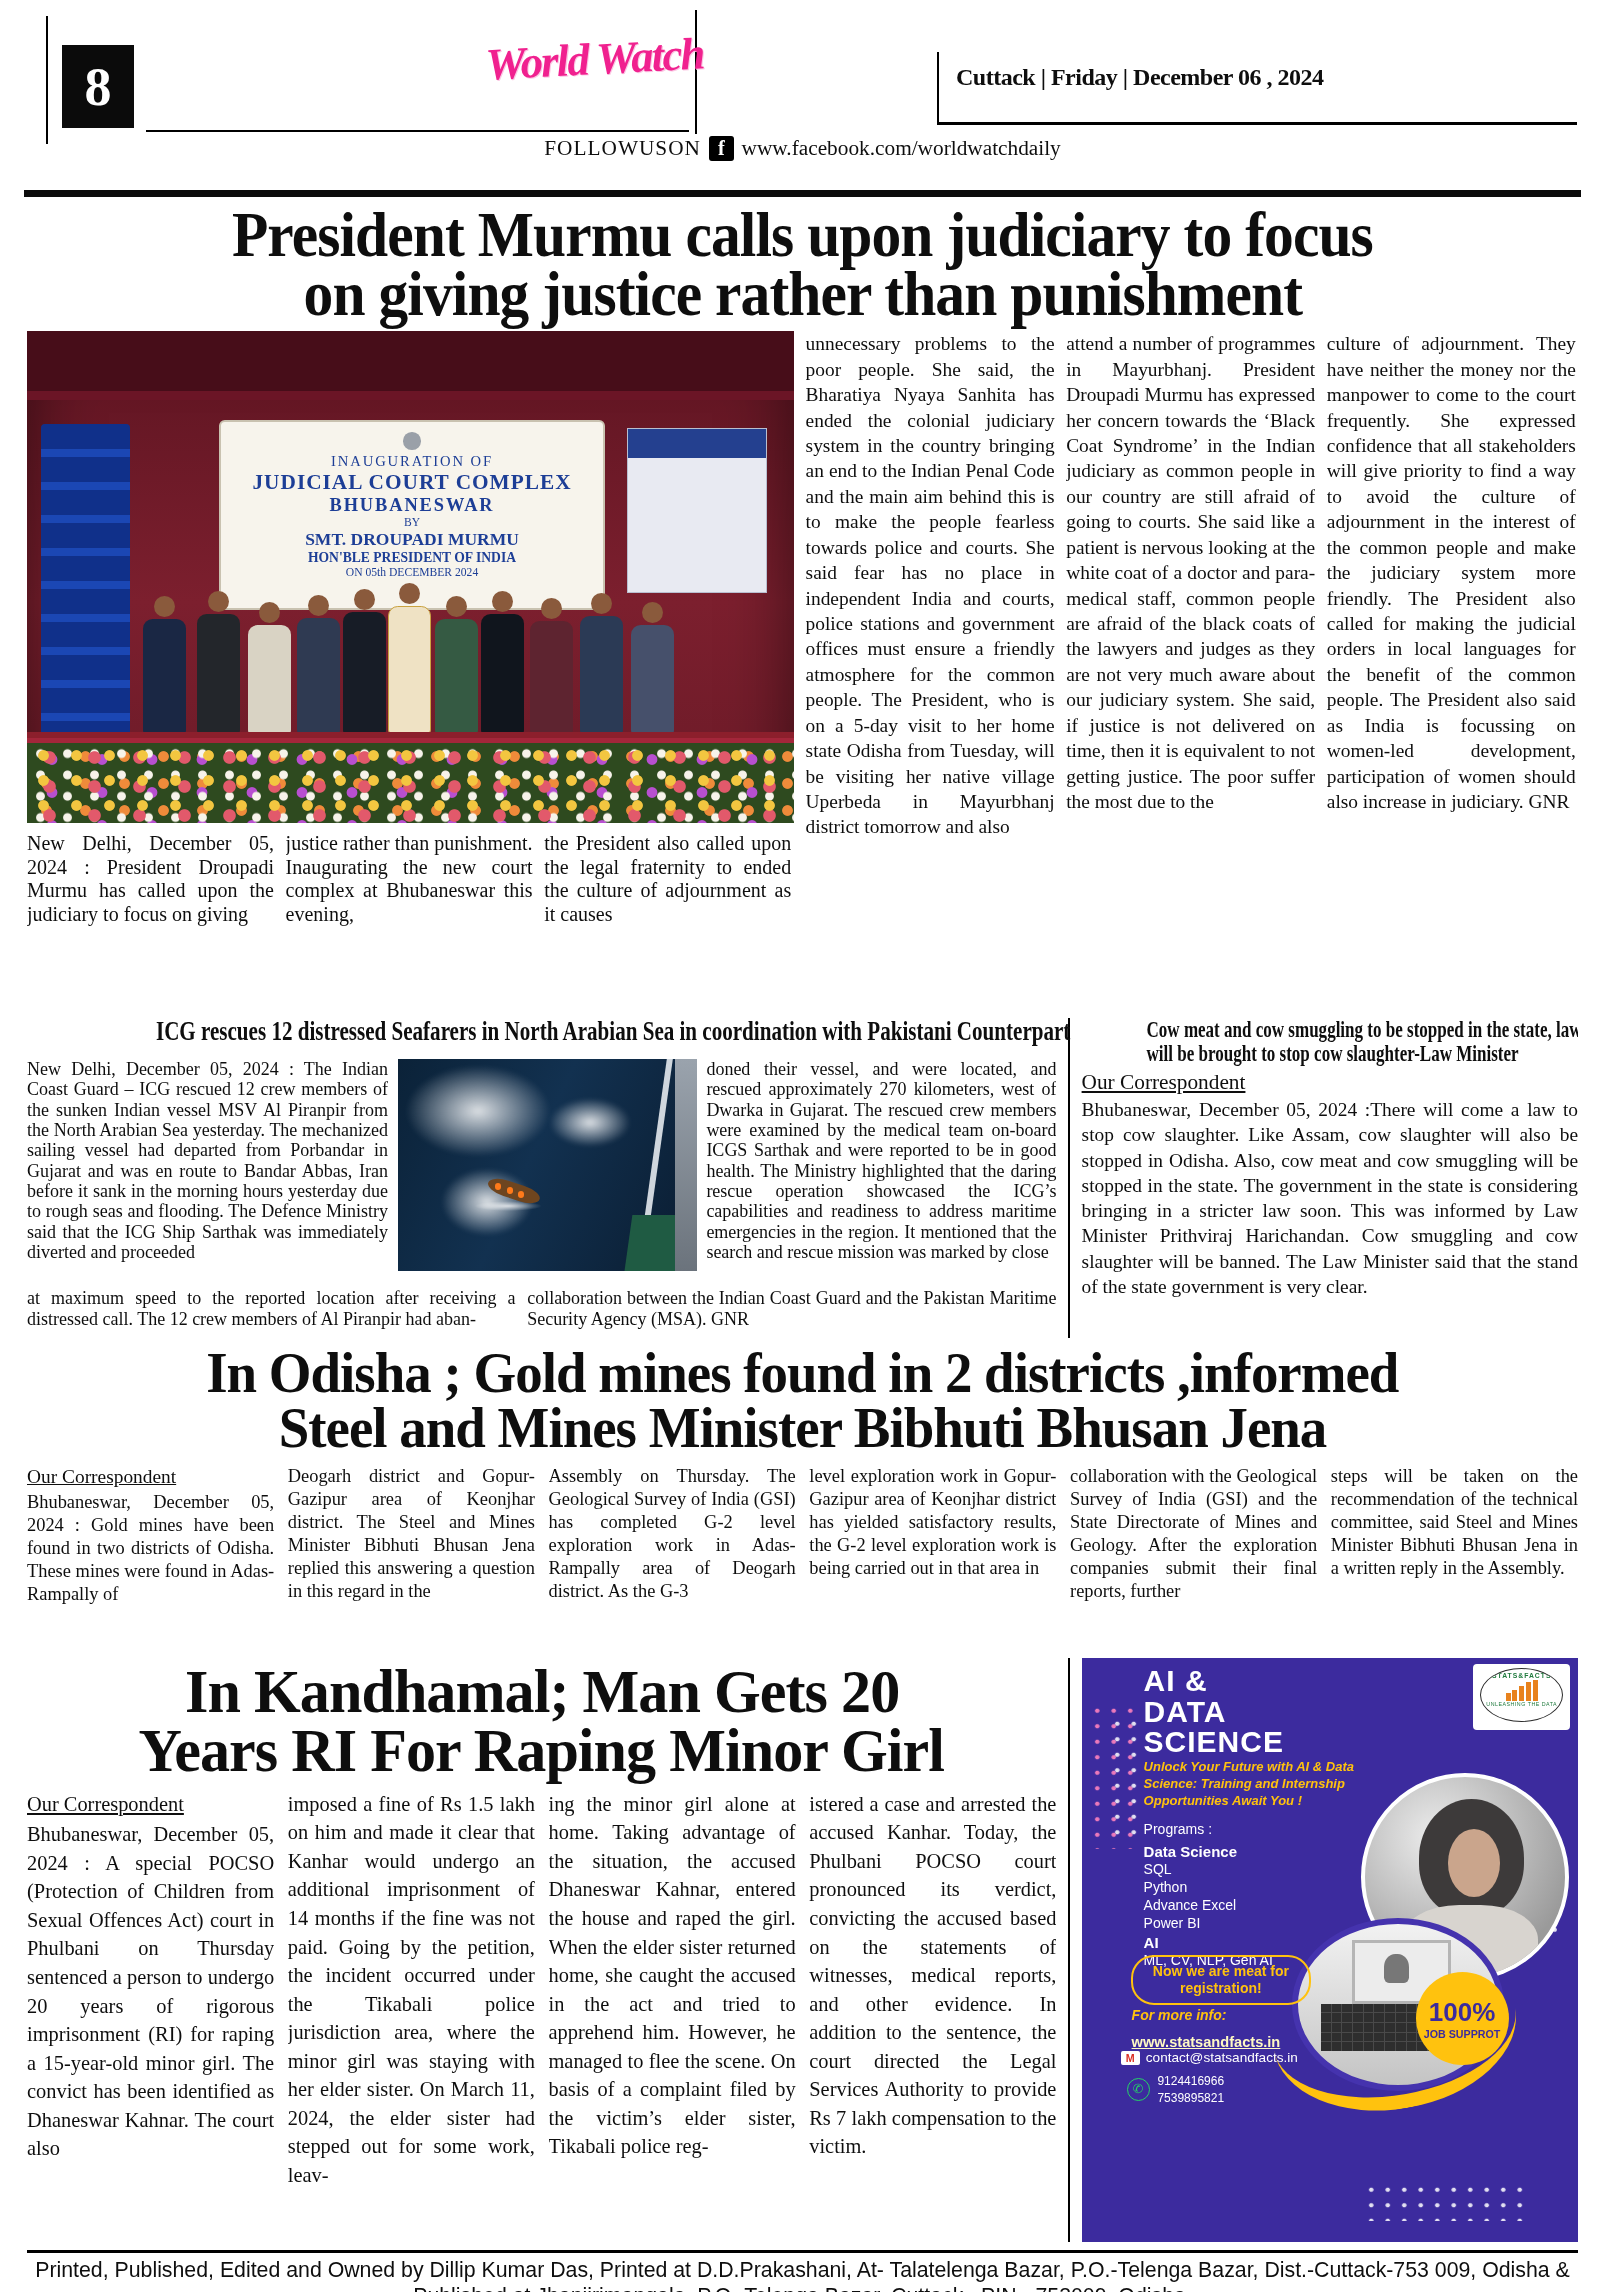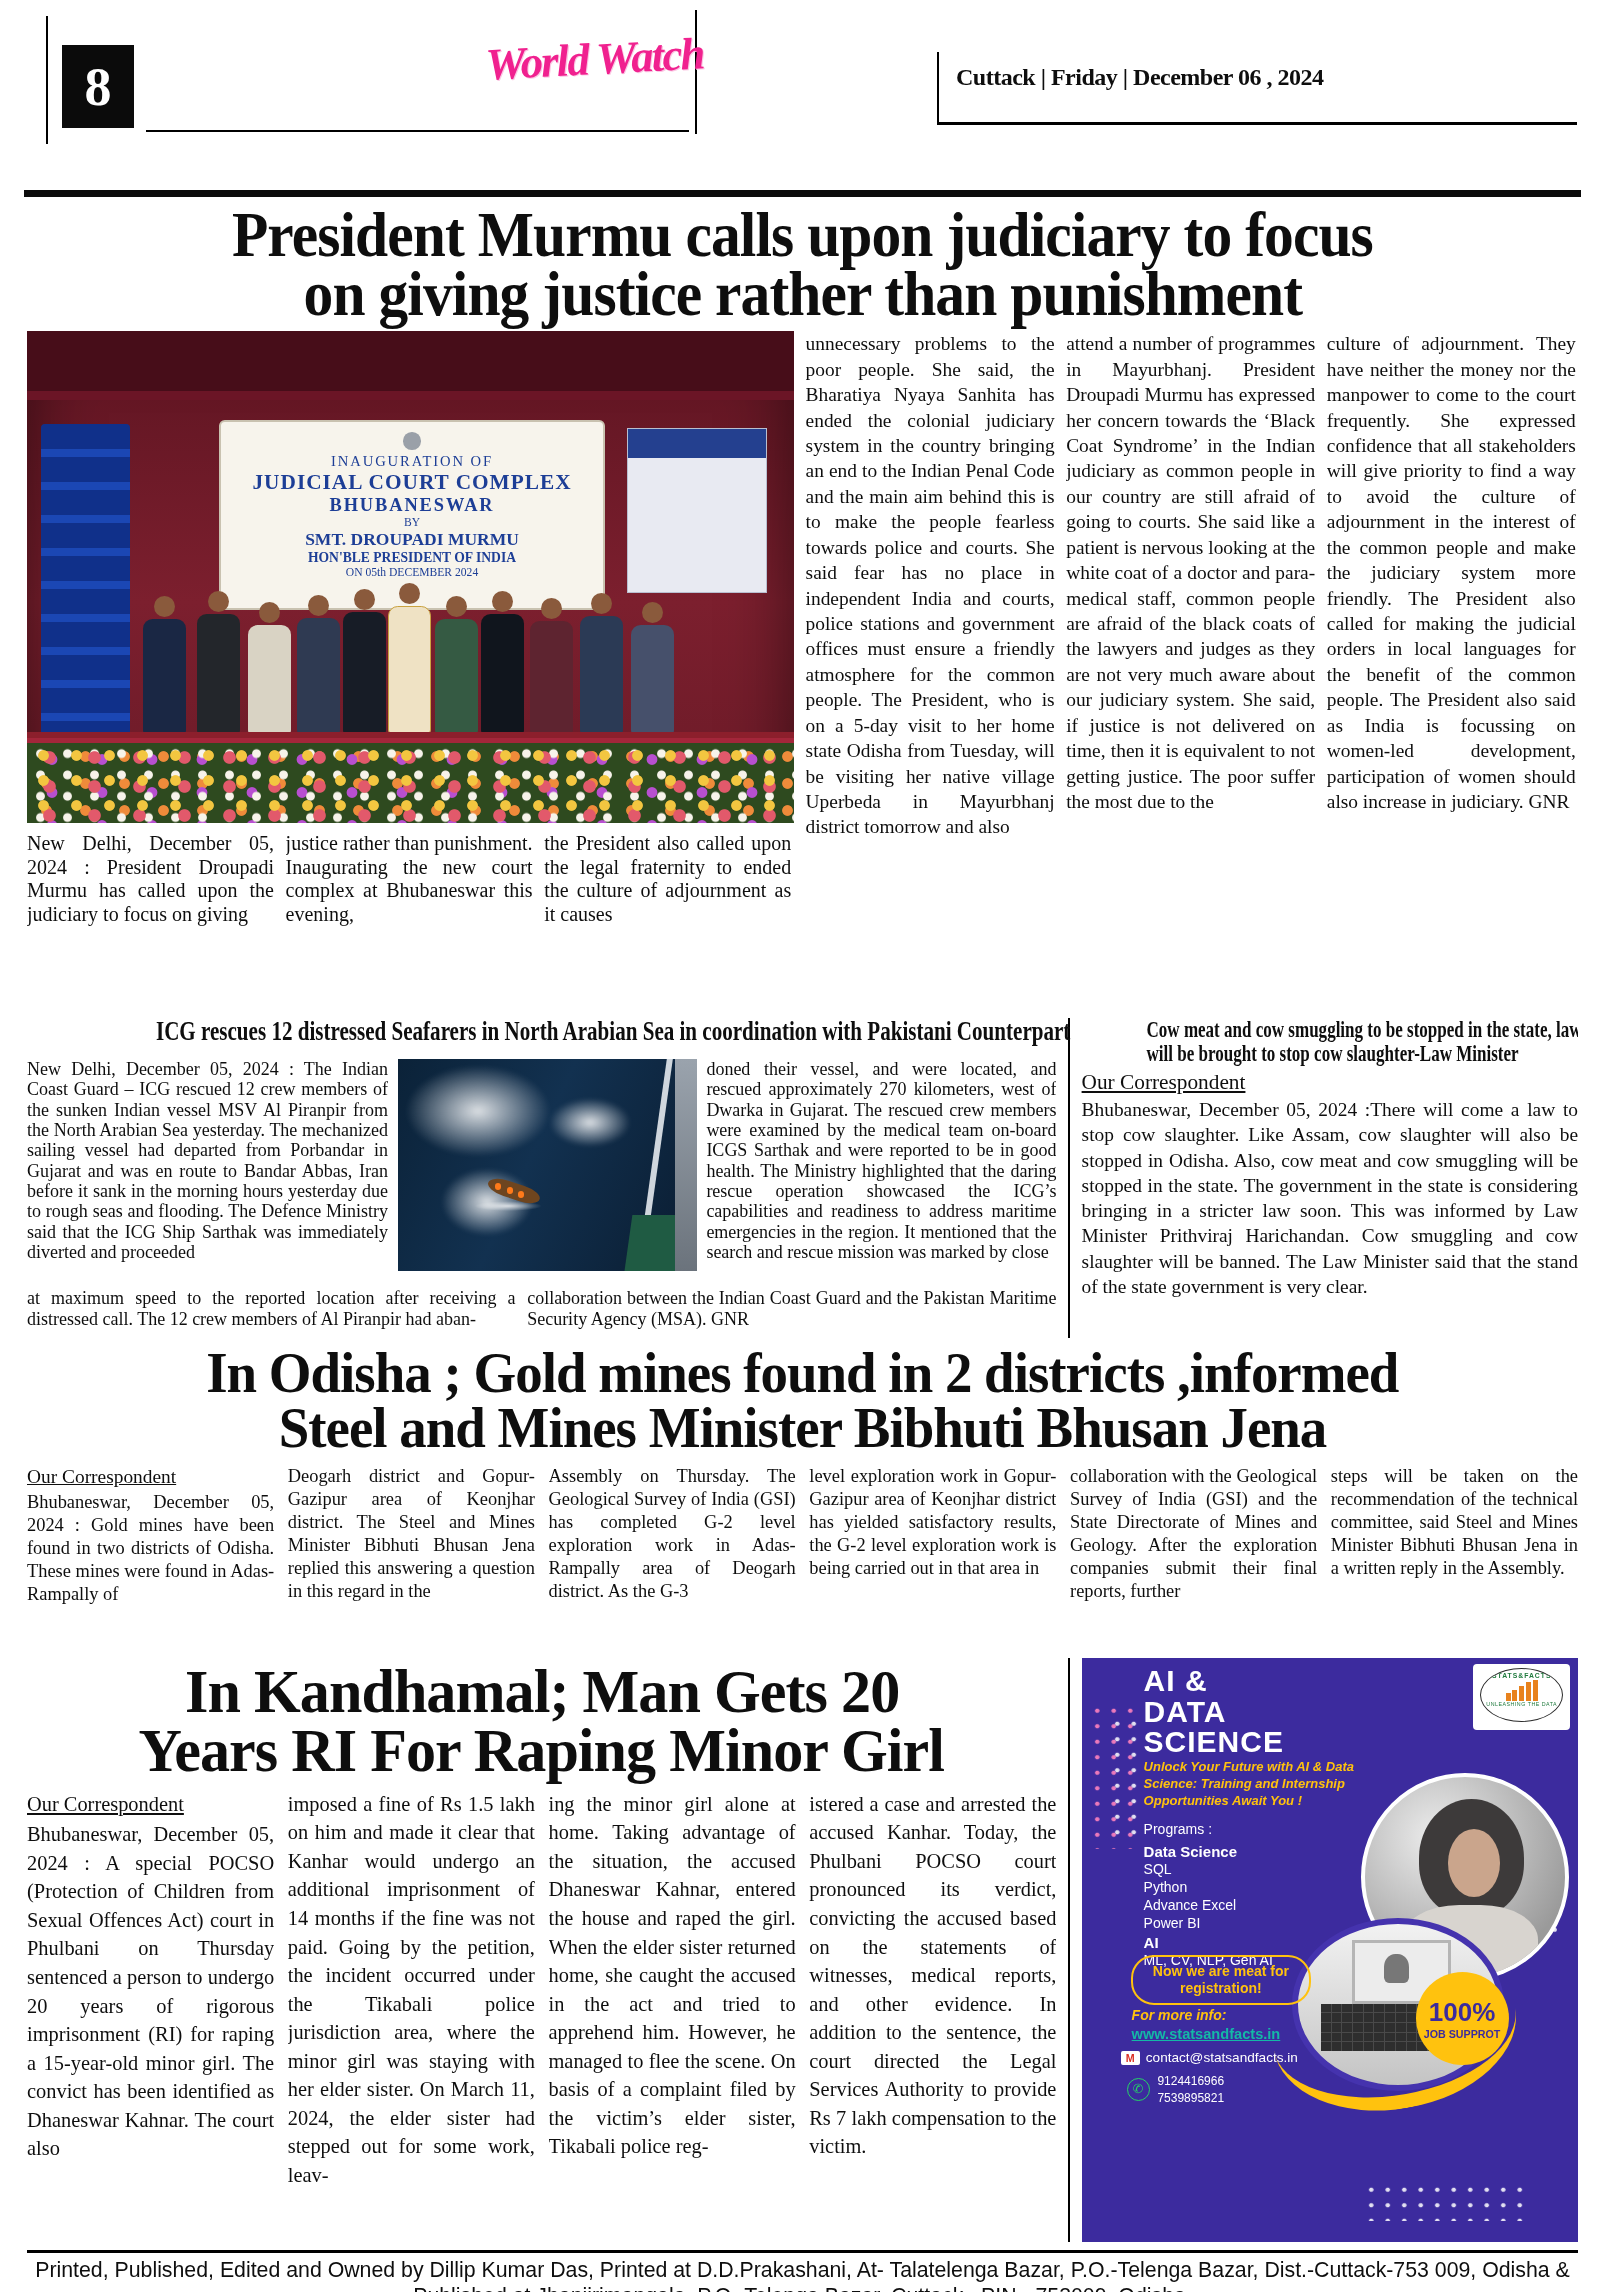--- a/index.html
+++ b/index.html
@@ -114,21 +114,21 @@
   .seal .bars i{display:block;width:4.9px;background:#e8821d;}
   .seal .sub{font-size:5.3px;color:#1f7a3d;letter-spacing:0.5px;}
   .ad-tagline{position:absolute;left:62px;top:101px;width:212px;color:#ffc20e;font-weight:bold;font-style:italic;
               font-size:13px;line-height:1.3;}
   .ad-programs{position:absolute;left:62px;top:163px;color:#fff;font-size:14px;line-height:1.28;}
   .ad-programs .lab{margin-bottom:2.9px;}
   .ad-programs .b{font-weight:bold;font-size:15px;}
   .ad-cta{position:absolute;left:49px;top:297px;width:165px;border:2.9px solid #ffc20e;border-radius:23px;color:#ffc20e;
           font-weight:bold;font-size:14px;text-align:center;padding:5.8px 5.8px;line-height:1.2;}
   .ad-moreinfo{position:absolute;left:50px;top:349px;color:#ffc20e;font-weight:bold;font-style:italic;font-size:14px;}
-  .ad-website{position:absolute;left:50px;top:368px;color:#14b8a6;font-weight:bold;font-size:14.6px;text-decoration:underline;}
+  .ad-website{position:absolute;left:50px;top:376px;color:#fef9c3;font-weight:bold;font-size:14.6px;text-decoration:underline;}
   .ad-email-row{position:absolute;left:39px;top:392px;display:flex;align-items:center;gap:5.8px;color:#fff;font-size:13.6px;}
   .gmail{width:19.4px;height:13.6px;background:#fff;border-radius:1.9px;color:#d93025;font-weight:bold;font-size:10.7px;
          display:flex;align-items:center;justify-content:center;}
   .ad-phone-row{position:absolute;left:45px;top:415px;display:flex;align-items:center;gap:7.8px;color:#fff;font-size:12px;line-height:1.35;}
   .wa{width:23px;height:23px;border-radius:50%;border:1.9px solid #25d366;color:#25d366;display:flex;align-items:center;
       justify-content:center;font-size:12.6px;box-sizing:border-box;}
   .ad-circle{position:absolute;left:279px;top:115px;width:200px;height:200px;border-radius:50%;border:4.9px solid #fff;
              background:radial-gradient(circle at 35% 30%,#ececec,#9a9a9a 75%);overflow:hidden;}
   .ad-circle .hair{position:absolute;left:54px;top:21.3px;width:105px;height:118px;background:#3d3a3a;border-radius:50% 50% 45% 45%;}
   .ad-circle .face{position:absolute;left:83px;top:52px;width:52px;height:68px;background:#caa58c;border-radius:50%;}
@@ -158,20 +158,25 @@
 
   <div class="header">
     <div class="h-vline" style="left:46px;top:15.5px;width:1.9px;height:128px;"></div>
     <div class="h-vline" style="left:695px;top:9.7px;width:1.9px;height:124px;"></div>
     <div class="h-vline" style="left:937px;top:52px;width:1.9px;height:72px;"></div>
     <div class="pageno">8</div>
     <div class="masthead">World Watch</div>
     <div class="dateline">Cuttack | Friday | December 06 , 2024</div>
     <div class="h-hline" style="left:146px;top:130px;width:543px;height:1.9px;"></div>
     <div class="h-hline" style="left:937px;top:122px;width:640px;height:2.9px;"></div>
+    <div class="follow-row">
+      <span class="follow-label">FOLLOWUSON</span>
+      <span class="fb-icon">f</span>
+      <span class="fb-url">www.facebook.com/worldwatchdaily</span>
+    </div>
     <div class="thick-rule"></div>
   </div>
 
   <div class="lead-headline">
     <div><span class="cond hl">President Murmu calls upon judiciary to focus</span></div>
     <div><span class="cond hl">on giving justice rather than punishment</span></div>
   </div>
 
   <div class="row1">
     <div class="left-stack">

